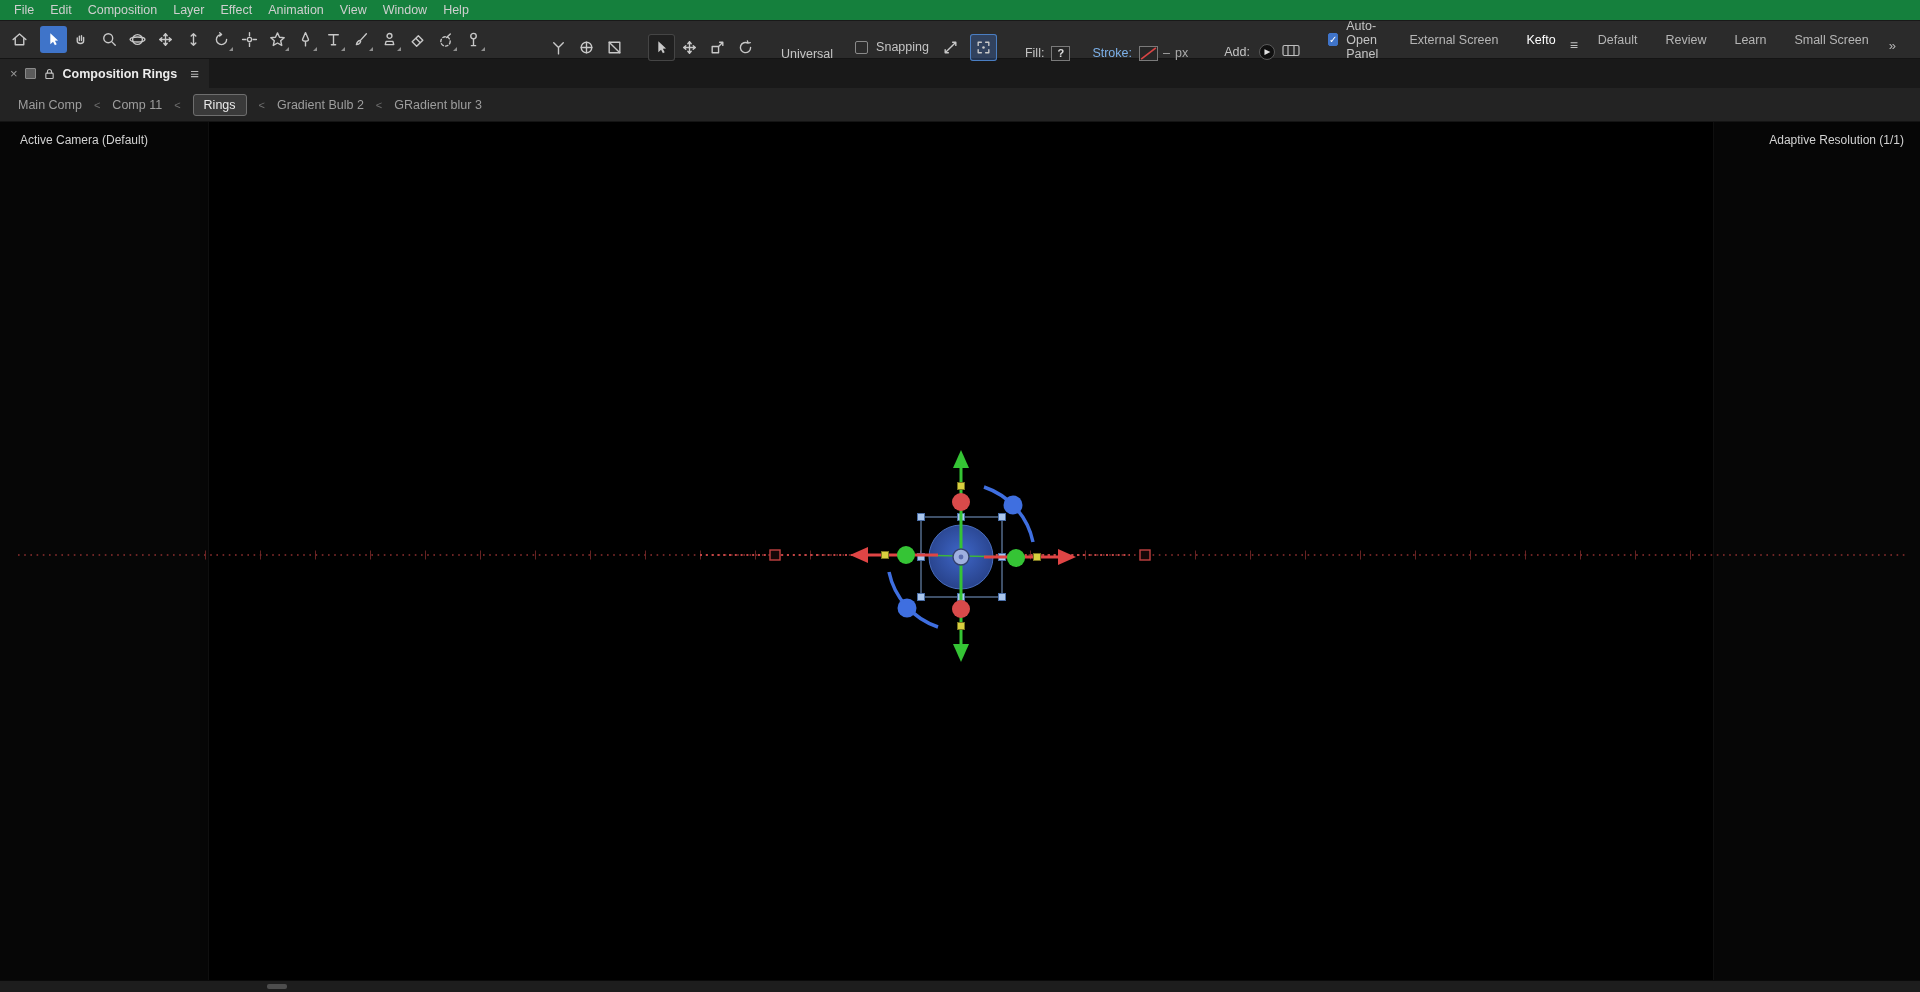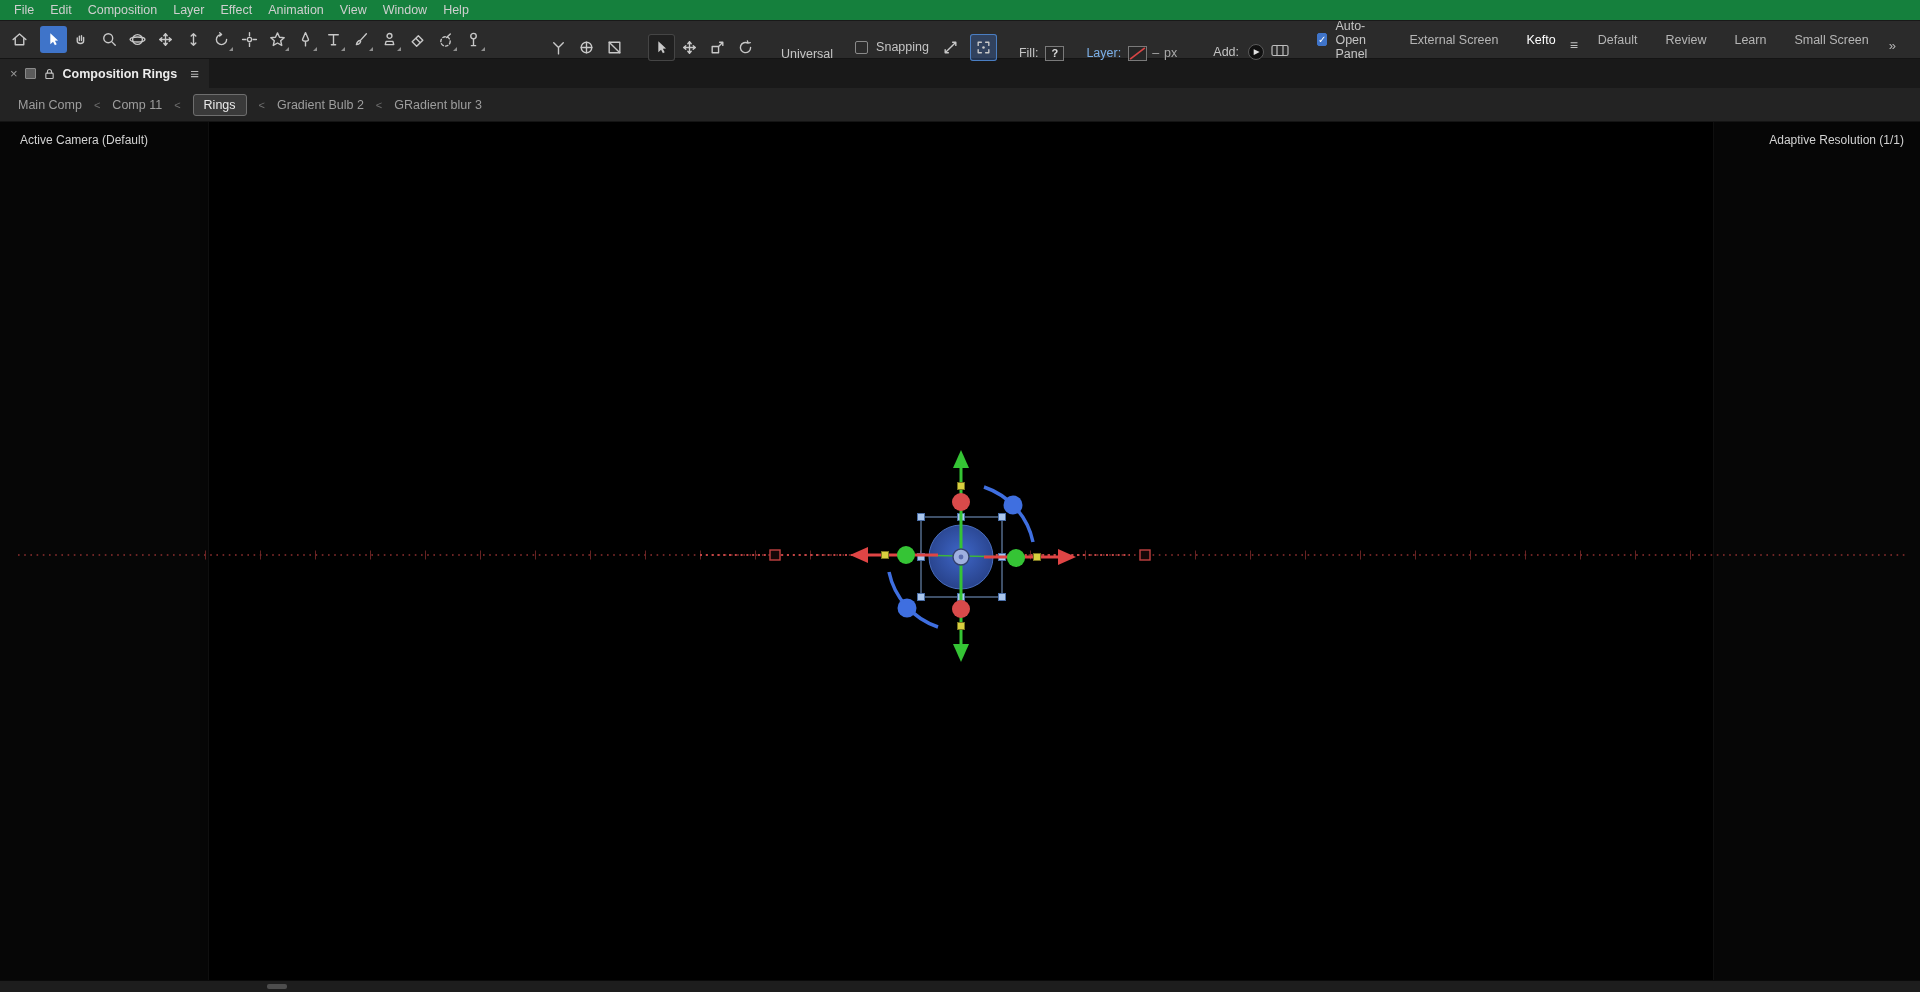--- a/index.html
+++ b/index.html
@@ -245,26 +245,26 @@
             <path d="M3,13 L13,3 M3,13 l0,-3 M3,13 l3,0 M13,3 l-3,0 M13,3 l0,3"></path>
           </svg>
         </span>
       <span class="ti bluebox">
         <svg viewBox="0 0 16 16">
             <path d="M3,6 V3 H6 M10,3 H13 V6 M13,10 V13 H10 M6,13 H3 V10"></path>
             <circle cx="8" cy="8" r="1.2" class="fillpath"></circle>
           </svg>
         </span>
     </div>
-    <div class="grp" style="gap:5px;">
+    <div class="grp" style="gap:5px;margin-left:6px">
       <span class="optlabel">Fill:</span>
       <span class="swatch">?</span>
     </div>
     <div class="grp" style="gap:5px">
-      <span class="optlabel stroke-label">Layer:</span>
+      <span class="optlabel stroke-label">Stroke:</span>
       <span class="swatch">
         <svg viewBox="0 0 19 15">
             <line x1="1" y1="14" x2="18" y2="1" stroke="#d84545" stroke-width="2"></line>
           </svg>
         </span>
       <span class="dim">–</span>
       <span class="dim">px</span>
     </div>
     <div class="grp" style="gap:7px;margin-left:14px">
       <span class="optlabel">Add:</span>

